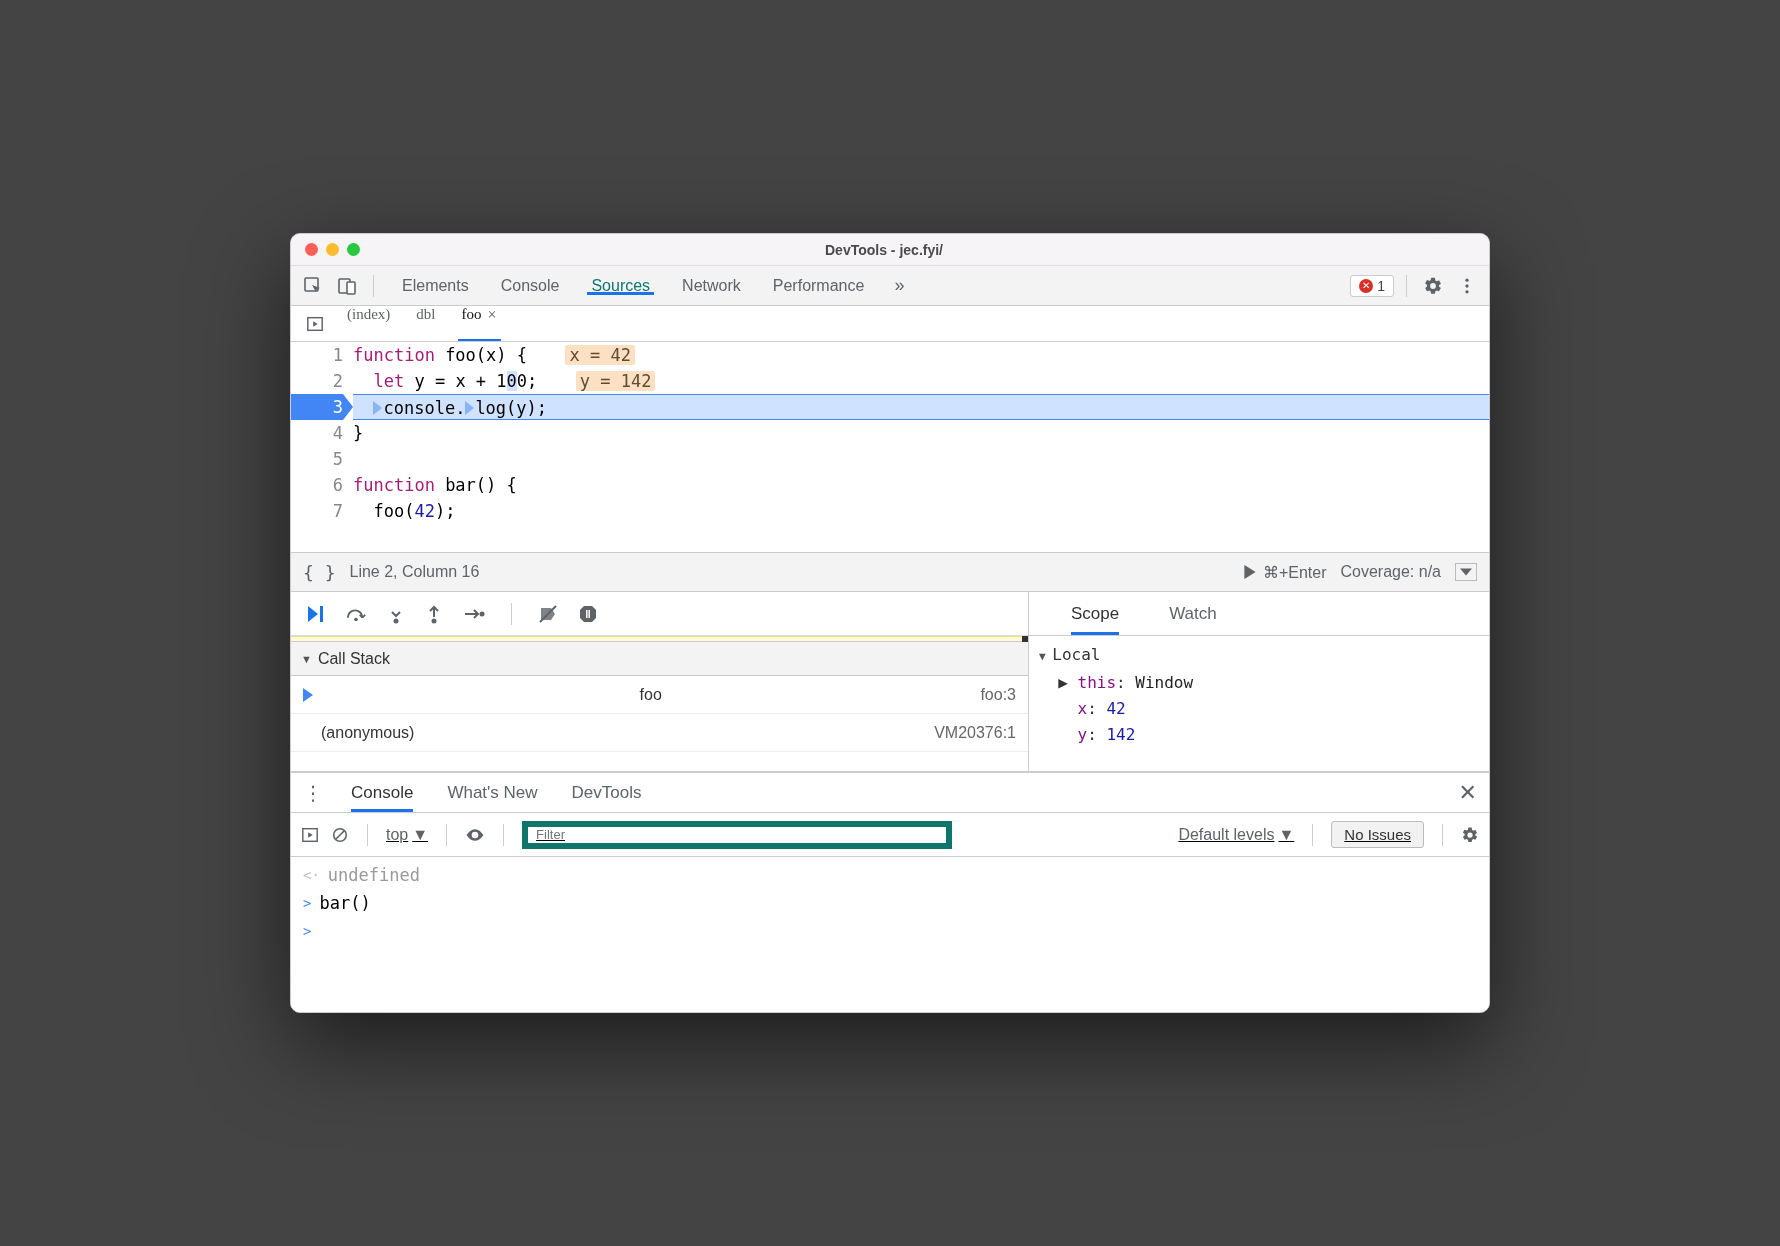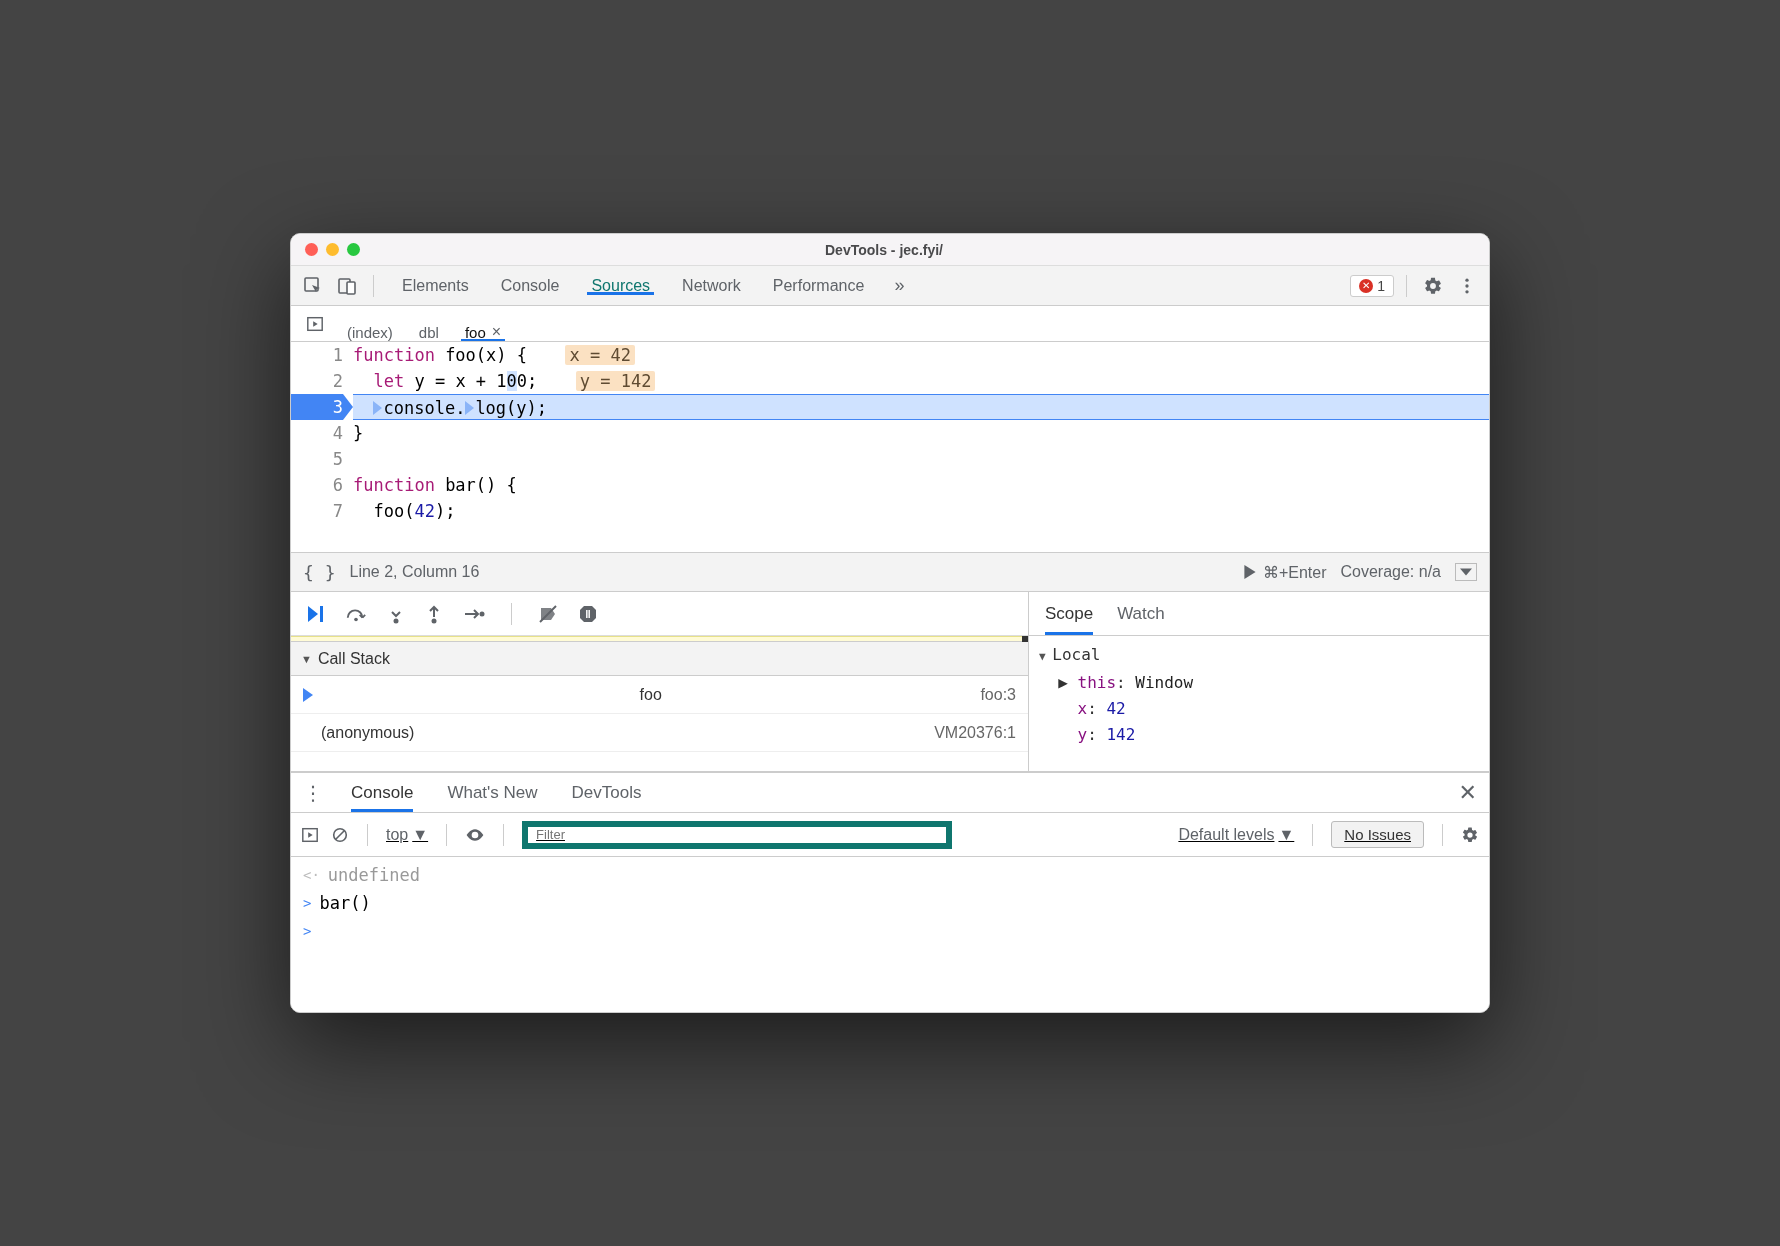--- a/index.html
+++ b/index.html
@@ -70,21 +70,21 @@
     display: flex; align-items: center; gap: 4px; border: 1px solid #ccc;
     background: #fff; border-radius: 3px; padding: 2px 8px; font-size: 14px;
     color: #444;
   }
   .err-dot { width: 14px; height: 14px; border-radius: 50%; background: #d93025; color: #fff; font-size: 10px; display: flex; align-items: center; justify-content: center; }
 
   .file-tabs {
     height: 36px; border-bottom: 1px solid #ccc; display: flex; align-items: center;
     padding: 0 10px; gap: 18px;
   }
-  .file-tab { font-size: 15px; color: #5f6368; cursor: pointer; display: flex; align-items: flex-end; gap: 6px; position: relative; height: 100%; }
+  .file-tab { font-size: 15px; color: #5f6368; cursor: pointer; display: flex; align-items: flex-start; gap: 6px; position: relative; height: 100%; font-family: Liberation Serif, serif; }
   .file-tab.active { color: #111; }
   .file-tab.active::after { content: ""; position: absolute; bottom: 0; left: -4px; right: -4px; height: 2px; background: #1a73e8; }
   .close-x { font-size: 16px; color: #5f6368; }
 
   .code-area {
     flex: 0 0 auto;
     height: 210px;
     display: flex;
     font-family: Menlo, Consolas, monospace;
     font-size: 17px;
@@ -145,21 +145,21 @@
   .stack-row .loc { color: #666; }
   .stack-row.current::before {
     content: ""; width: 0; height: 0; border-top: 7px solid transparent;
     border-bottom: 7px solid transparent; border-left: 10px solid #4285f4; margin-right: 8px;
   }
   .stack-row.current { font-weight: 400; }
   .stack-row:not(.current) { padding-left: 30px; }
 
   .mid-right { width: 460px; display: flex; flex-direction: column; }
   .side-tabs { height: 44px; display: flex; align-items: center; padding: 0 16px; gap: 24px; border-bottom: 1px solid #ccc; }
-  .side-tab { font-size: 17px; color: #5f6368; cursor: pointer; position: relative; height: 100%; display: flex; align-items: center; }
+  .side-tab { font-size: 17px; color: #5f6368; cursor: pointer; position: relative; height: 100%; display: flex; align-items: center; margin-left: 26px; }
   .side-tab.active { color: #333; }
   .side-tab.active::after { content: ""; position: absolute; bottom: 0; left: 0; right: 0; height: 3px; background: #1a73e8; }
   .scope-body { padding: 6px 10px; font-family: Menlo, monospace; font-size: 16px; color: #333; overflow: hidden; }
   .scope-body .row { line-height: 26px; white-space: pre; }
   .prop { color: #881280; }
   .val { color: #1a1aa6; }
   .obj { color: #222; }
 
   .drawer {
     flex: 1; display: flex; flex-direction: column; background: #fff; border-top: 1px solid #ccc;

